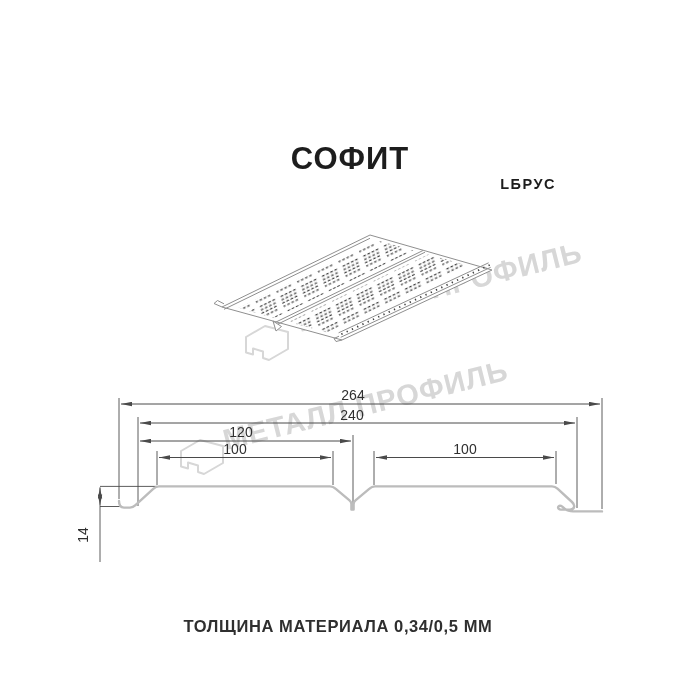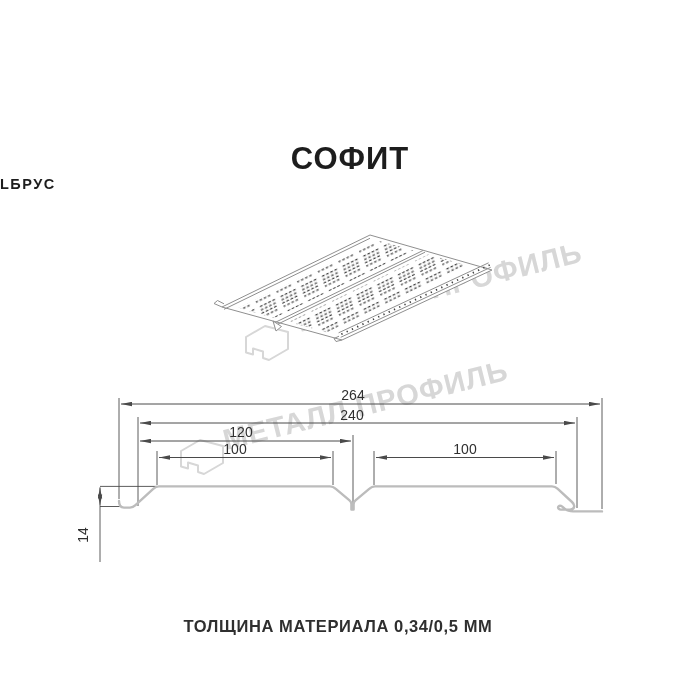--- a/index.html
+++ b/index.html
@@ -7,21 +7,21 @@
     --sketch-line:#8f8f8f; --perforation:#3f3f3f; --watermark:#d7d7d7; --background:#ffffff;
   }
   html,body{margin:0;padding:0;}
   body{font-family:"Liberation Sans","DejaVu Sans",sans-serif;background:var(--background);}
   .page{position:relative;width:700px;height:700px;background:var(--background);overflow:hidden;margin-top:40px;}
   .title{
     position:absolute;left:0;top:101px;width:700px;text-align:center;
     font-size:31px;font-weight:800;letter-spacing:1px;color:var(--ink);
   }
   .subtitle{
-    position:absolute;left:0;top:136px;width:556px;text-align:left;
+    position:absolute;left:0;top:136px;width:556px;text-align:right;
     font-size:14.5px;font-weight:700;letter-spacing:1.5px;color:var(--ink);
   }
   .footer-note{
     position:absolute;left:0;top:577px;width:676px;text-align:center;
     font-size:16.5px;font-weight:600;letter-spacing:.6px;color:var(--text);
   }
   svg{position:absolute;left:0;top:0;}
   .ext{stroke:var(--dim-line);stroke-width:.9;fill:none;}
   .dim{stroke:var(--dim-line);stroke-width:1;fill:none;}
   .dimtext{fill:var(--text);font-size:14px;font-weight:400;}

